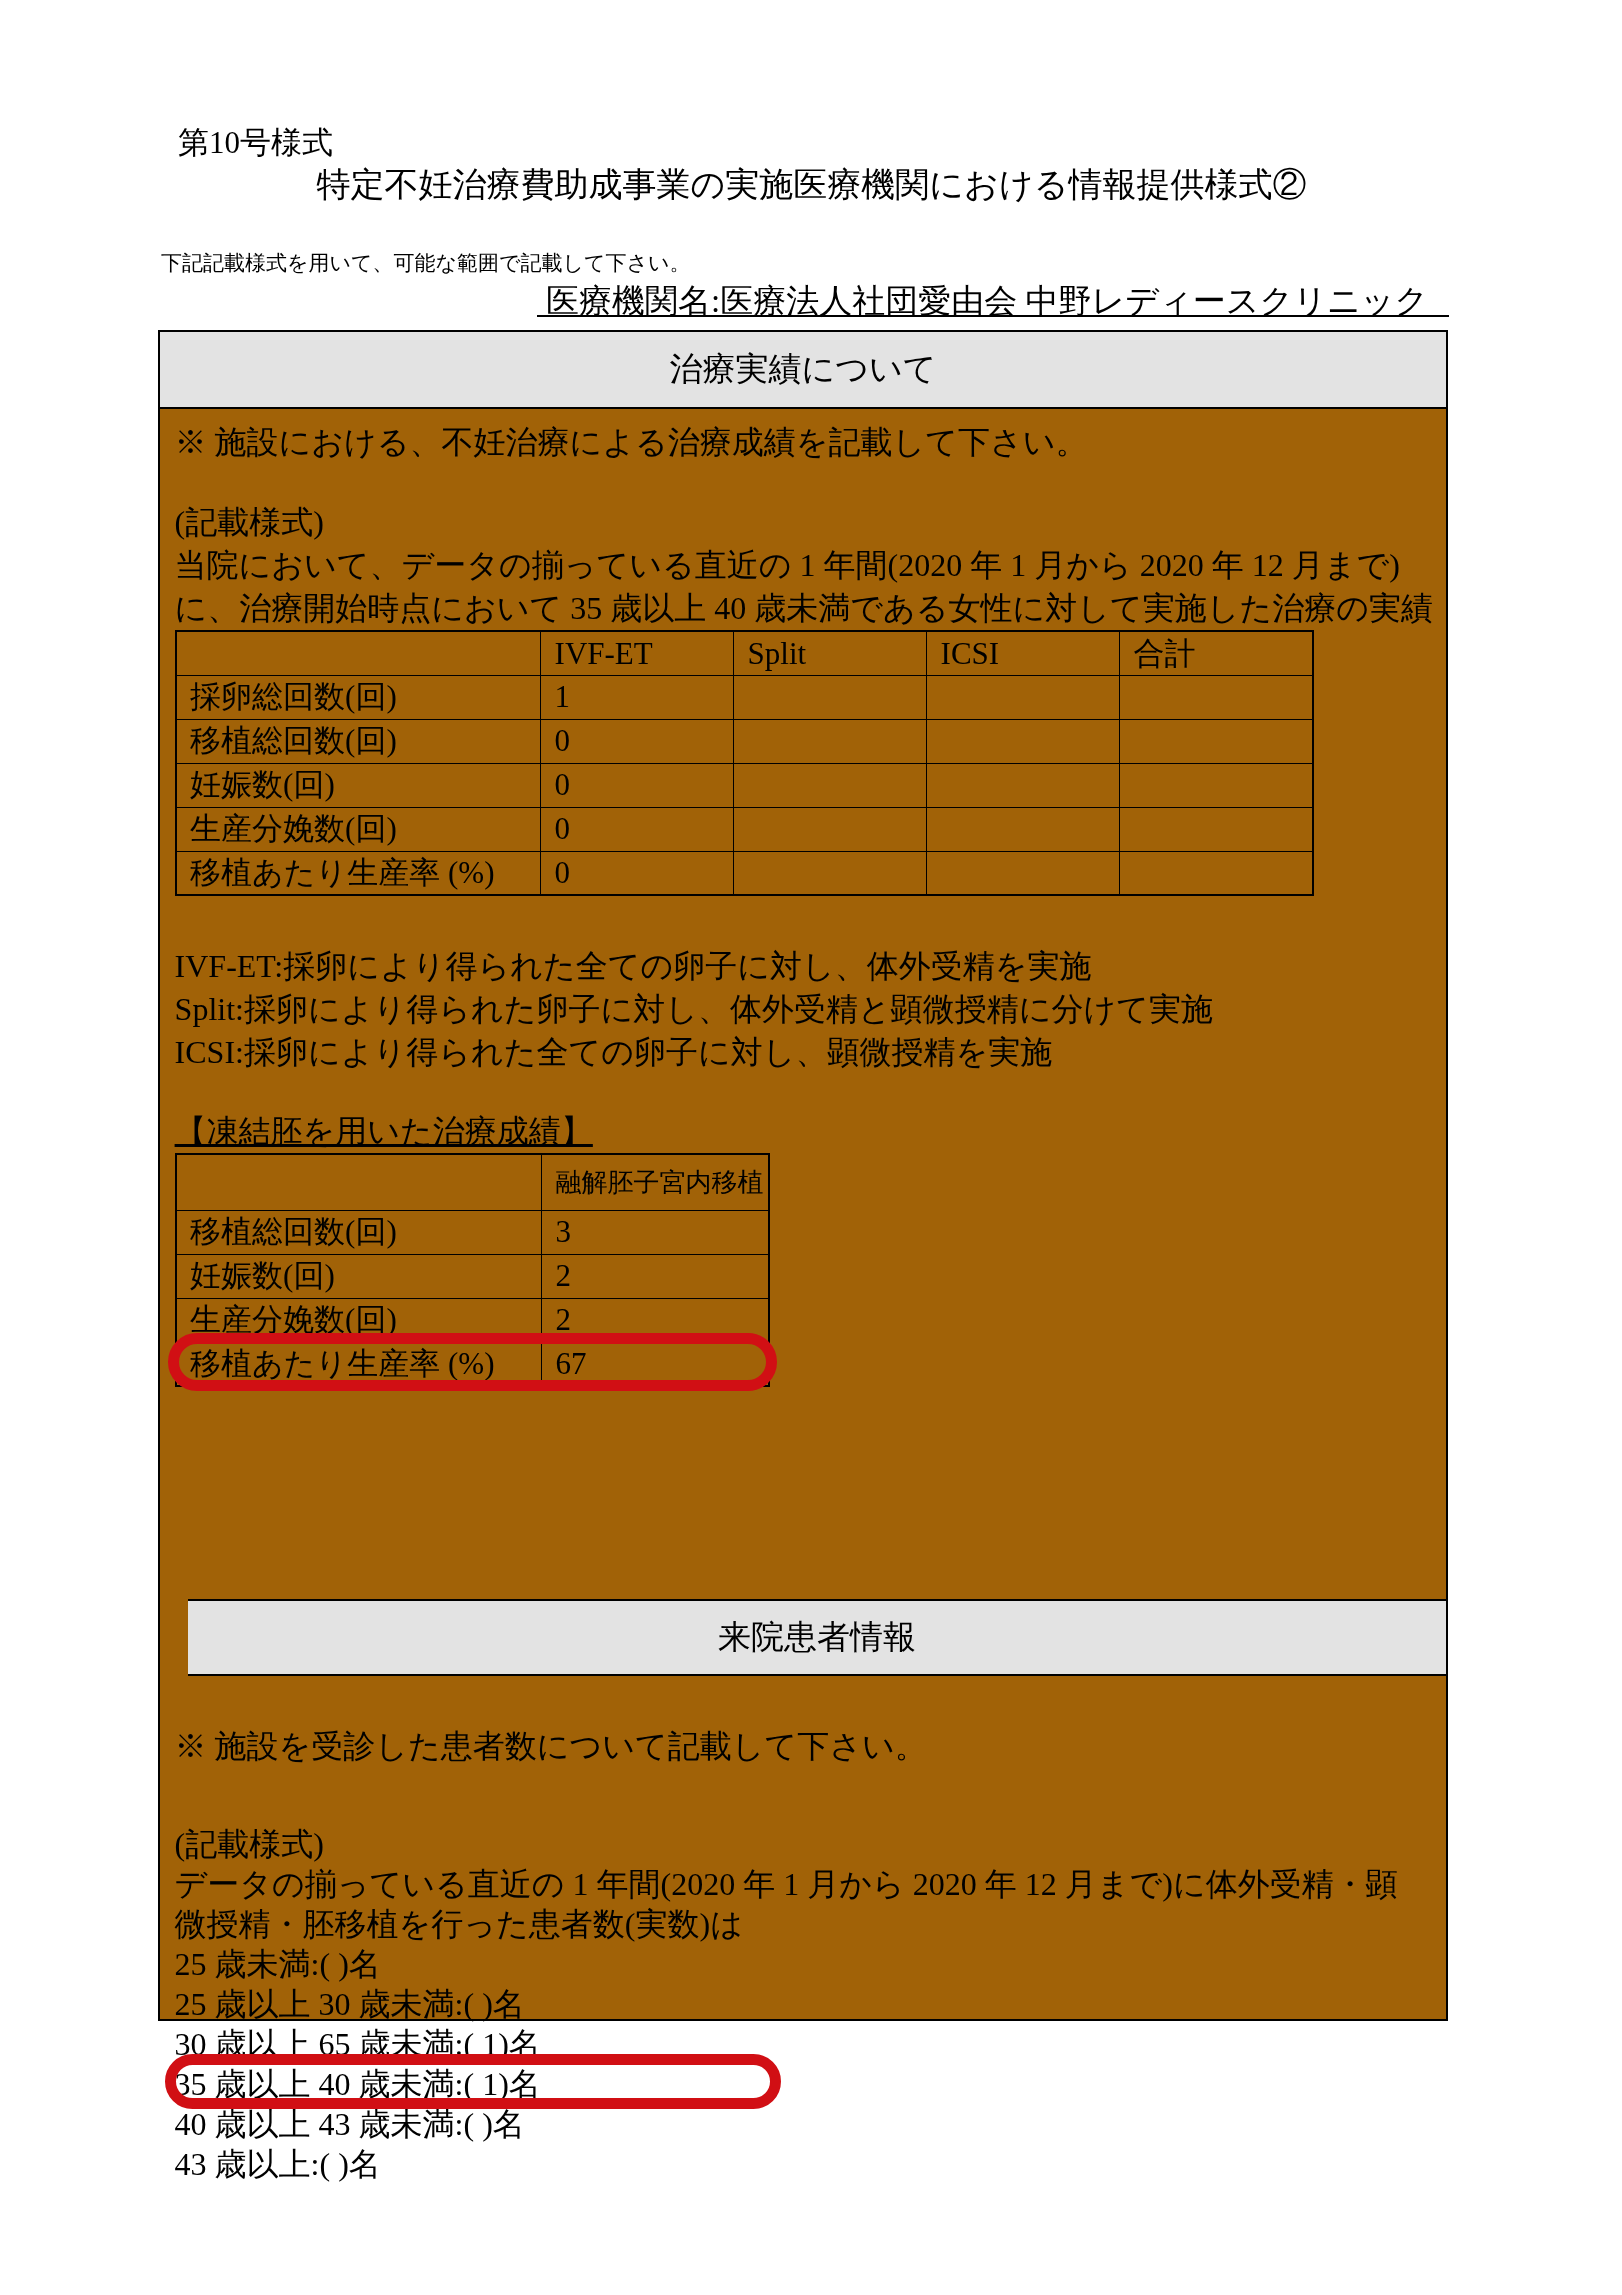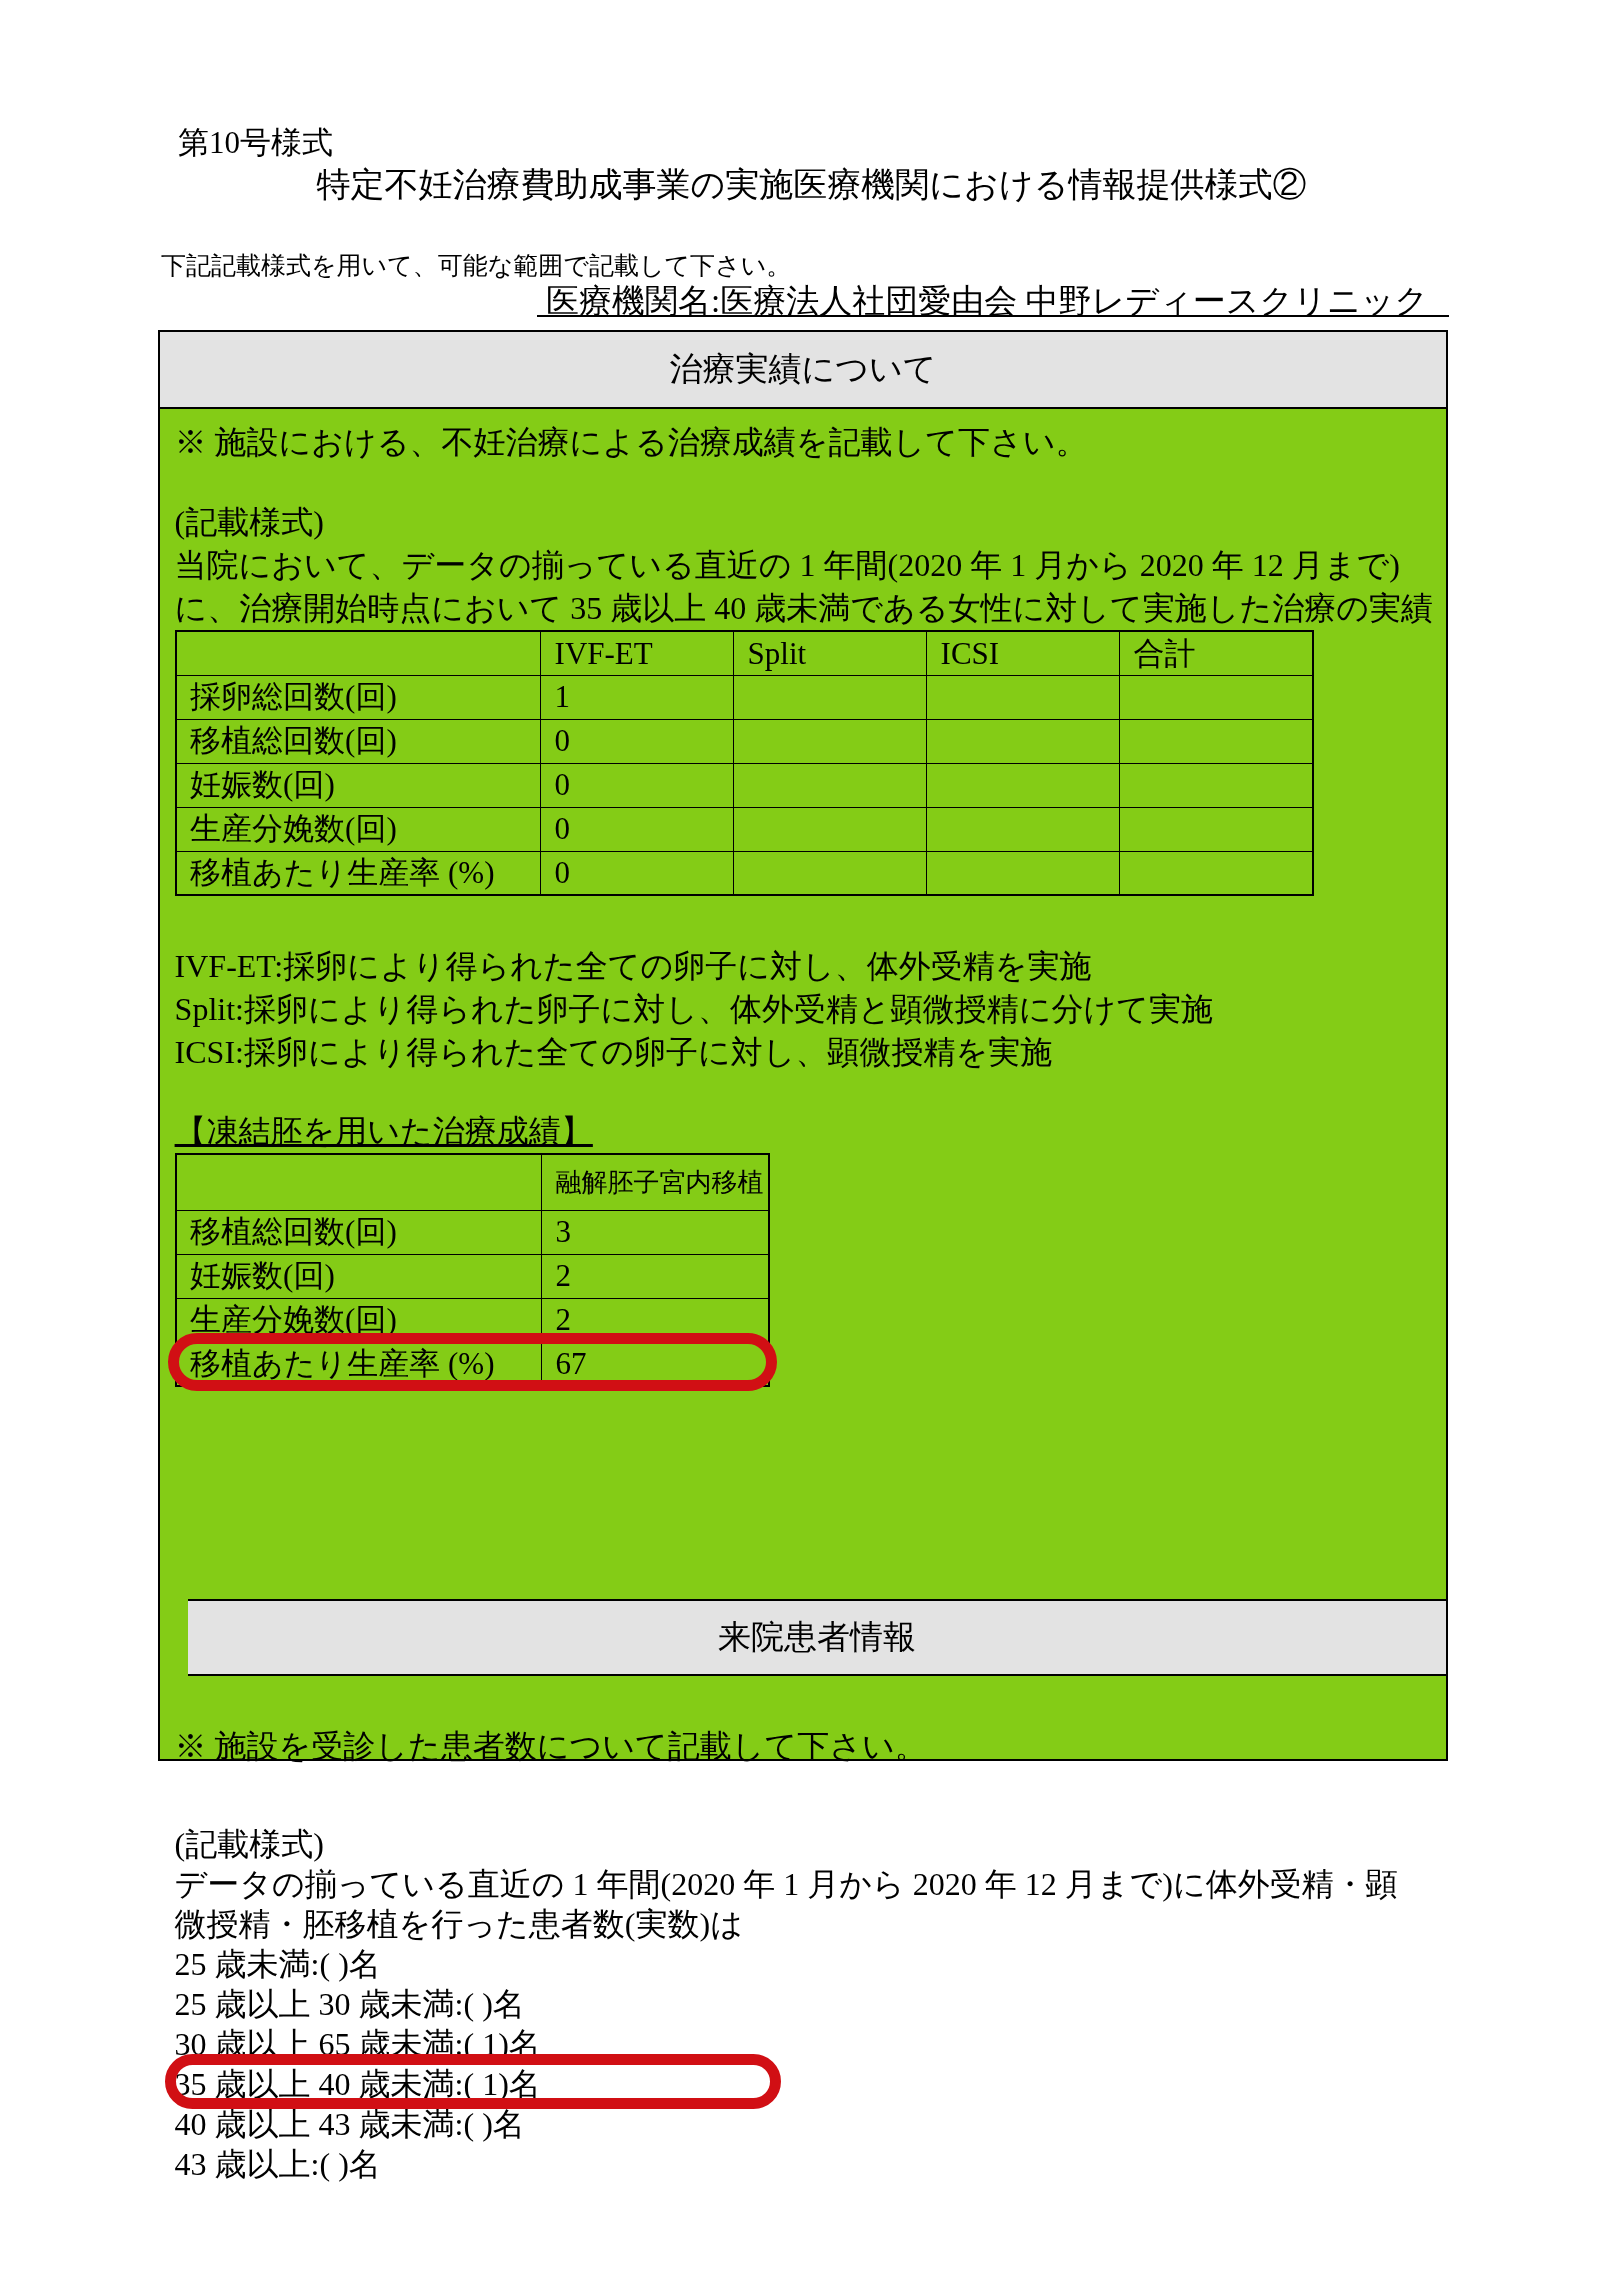--- a/index.html
+++ b/index.html
@@ -9,30 +9,30 @@
     background:#ffffff;
     color:#000;
     font-family:"Liberation Serif","DejaVu Serif",serif;
     overflow:hidden;
   }
   .t{white-space:nowrap;}
 
   
   #form-number{position:absolute;left:178px;top:89px;font-size:31px;margin-top:33px;}
   #doc-title{position:absolute;left:0;top:162px;width:100%;text-align:center;font-size:34px;}
-  #instruction{position:absolute;left:161px;top:249px;font-size:25px;}
+  #instruction{position:absolute;left:161px;top:249px;font-size:21px;}
   #org-line{
     position:absolute;left:537px;top:279px;width:912px;height:38px;
     border-bottom:2.8px solid #000;font-size:33px;padding-left:9px;box-sizing:border-box;
   }
 
   
   #main-box{
-    position:absolute;left:158px;top:330px;width:1290px;height:1431px;
-    border:2.8px solid #000;box-sizing:border-box;background:#84cc16;
+    position:absolute;left:158px;top:330px;width:1290px;height:1691px;
+    border:2.8px solid #000;box-sizing:border-box;background:#a16207;
   }
   .section-bar{
     height:75px;background:#e3e3e3;
     text-align:center;font-size:33px;line-height:75px;
   }
   #bar1{border-bottom:2.2px solid #000;}
   #bar2{border-top:2.2px solid #000;border-bottom:2.2px solid #000;height:73px;line-height:73px;margin-left:28px;}
 
   #content1{height:1178px;padding:0 0 0 14.6px;box-sizing:border-box;position:relative;}
   #content2{height:509px;padding:0 0 0 14.6px;box-sizing:border-box;position:relative;}

